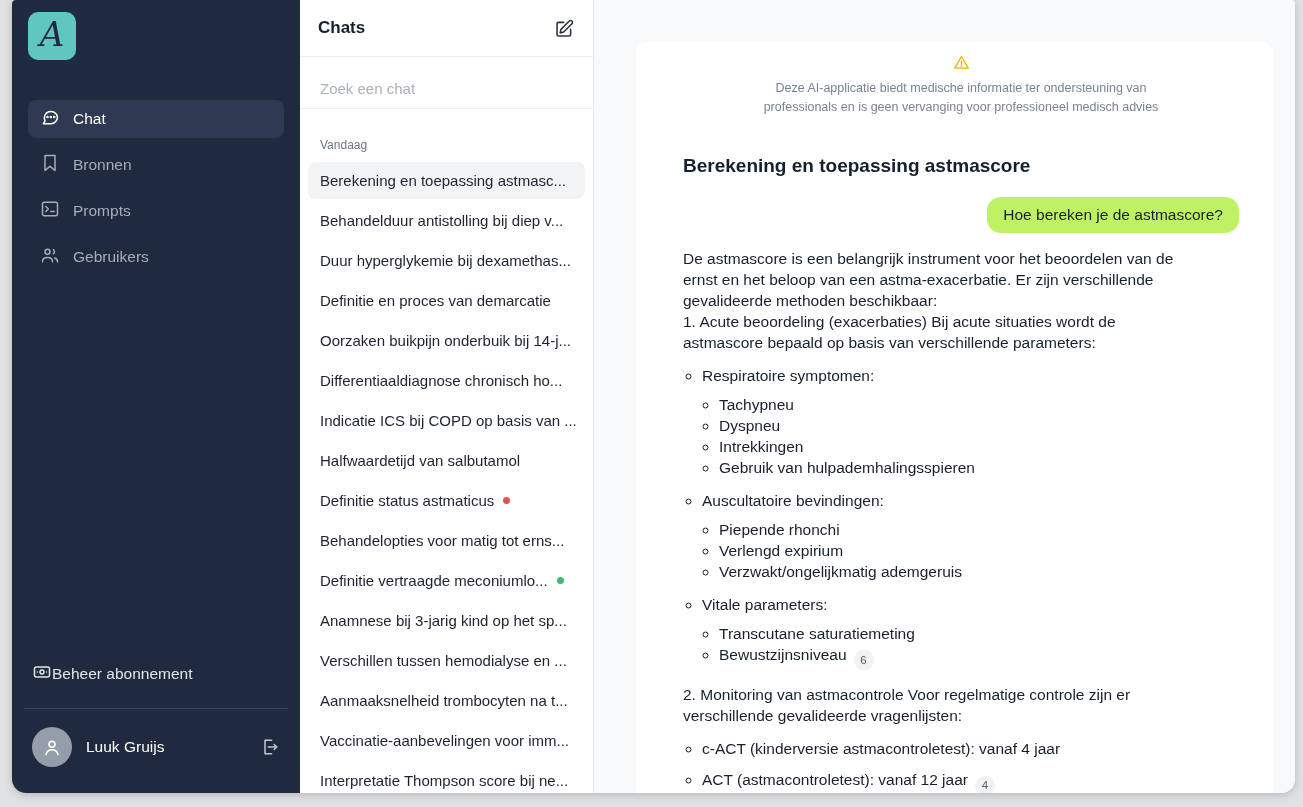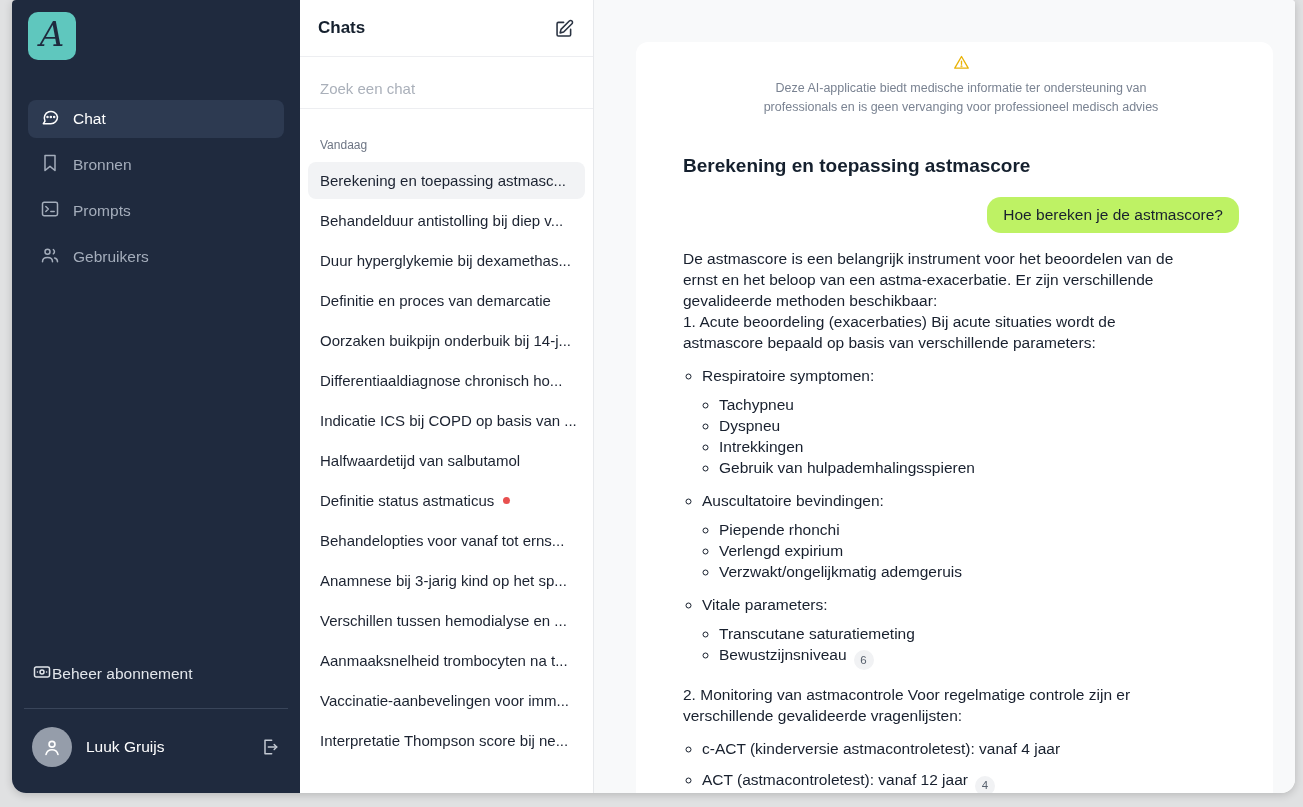--- a/index.html
+++ b/index.html
@@ -274,21 +274,25 @@
             <span>Indicatie ICS bij COPD op basis van ...</span>
           </div>
           <div class="chat-item">
             <span>Halfwaardetijd van salbutamol</span>
           </div>
           <div class="chat-item">
             <span>Definitie status astmaticus</span>
             <span class="chat-dot" style="background: rgb(232, 80, 79);"></span>
           </div>
           <div class="chat-item">
-            <span>Behandelopties voor vanaf tot erns...</span>
+            <span>Behandelopties voor matig tot erns...</span>
+          </div>
+          <div class="chat-item">
+            <span>Definitie vertraagde meconiumlo...</span>
+            <span class="chat-dot" style="background: rgb(61, 189, 109);"></span>
           </div>
           <div class="chat-item">
             <span>Anamnese bij 3-jarig kind op het sp...</span>
           </div>
           <div class="chat-item">
             <span>Verschillen tussen hemodialyse en ...</span>
           </div>
           <div class="chat-item">
             <span>Aanmaaksnelheid trombocyten na t...</span>
           </div>

